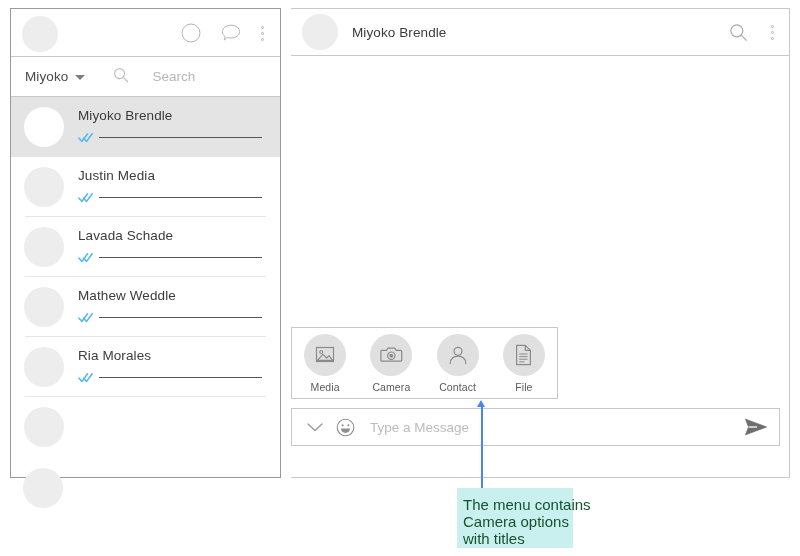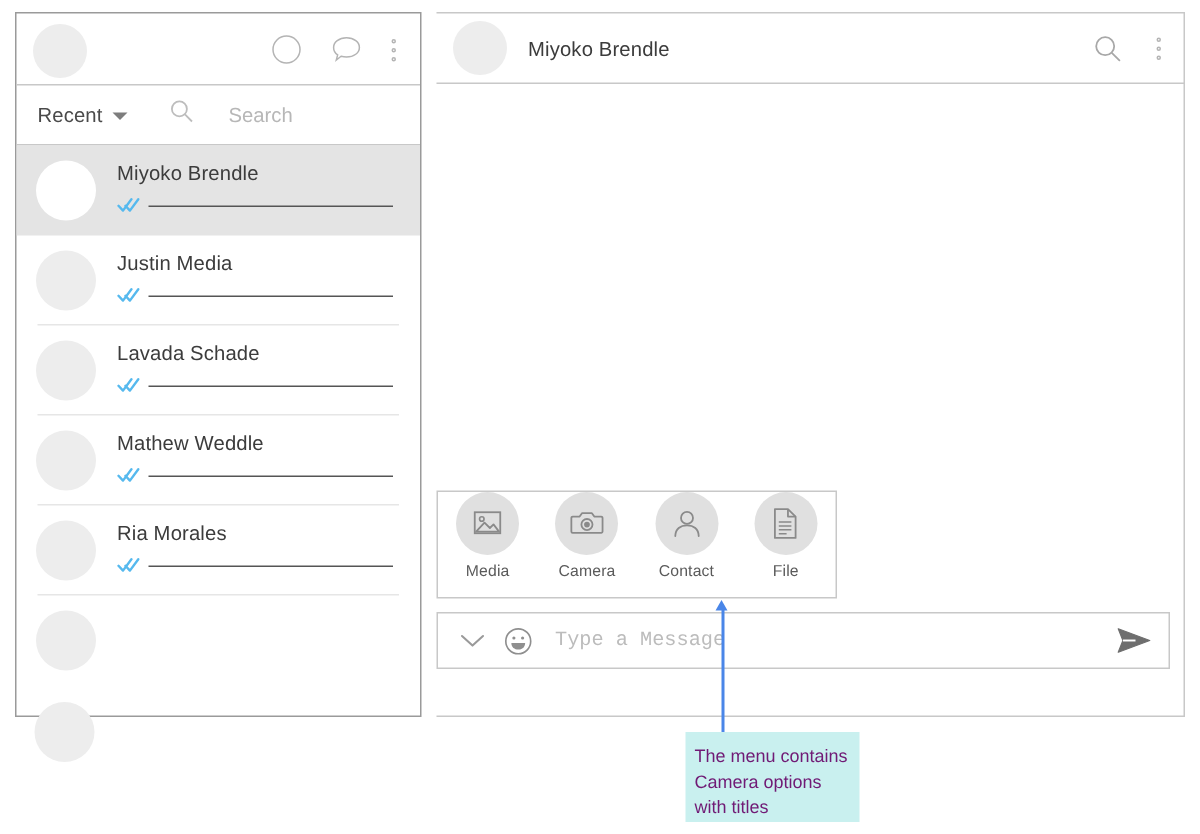--- a/index.html
+++ b/index.html
@@ -202,21 +202,21 @@
 
   
   #attach-menu {
     position: absolute;
     left: 0px; top: 271px;
     width: 267px; height: 72px;
     border: 1px solid #c8c8c8;
     box-sizing: border-box;
     background: #ffffff;
     display: flex;
-    align-items: flex-start;
+    align-items: center;
   }
   .attach-item {
     flex: 1;
     display: flex; flex-direction: column;
     align-items: center;
     cursor: default;
   }
   .attach-circle {
     width: 42px; height: 42px;
     border-radius: 50%;
@@ -246,21 +246,21 @@
     margin-left: 6px;
   }
   #emoji-icon {
     width: 26px; height: 36px;
     display: flex; align-items: center; justify-content: center;
   }
   #message-input {
     flex: 1;
     border: none; outline: none;
     background: transparent;
-    font-family: Liberation Mono, monospace;
+    font-family: Liberation Sans, sans-serif;
     font-size: 13.5px;
     color: #4a4a4a;
     margin-left: 12px;
     padding: 0;
   }
   #message-input::placeholder { color: #bcbcbc; }
   #send-button {
     width: 46px; height: 36px;
     display: flex; align-items: center; justify-content: center;
   }
@@ -282,22 +282,22 @@
   }
   #callout-box {
     position: absolute;
     left: 457px; top: 488px;
     width: 116px; height: 60px;
     background: #c9f0ef;
     padding: 8px 0 0 6px;
     box-sizing: border-box;
   }
   .callout-text-line {
-    font-size: 12px;
-    color: #701a75;
+    font-size: 15px;
+    color: #14532d;
     line-height: 17px;
     white-space: nowrap;
   }
 </style>
 </head>
 <body>
 
 <div id="left-panel">
 
   <div id="left-header">
@@ -321,21 +321,21 @@
       <span class="dots3">
           <i></i>
           <i></i>
           <i></i>
         </span>
     </div>
   </div>
 
   <div id="filter-bar">
     <div id="recent-dropdown">
-      <span id="recent-label">Recent</span>
+      <span id="recent-label">Miyoko</span>
       <span id="recent-caret"></span>
     </div>
     <div id="filter-divider"></div>
     <div id="search-wrap">
       <span>
         <svg width="16" height="16" viewBox="0 0 16 16">
           <circle cx="6.6" cy="6.6" r="5" fill="none" stroke="#bdbdbd" stroke-width="1.2"></circle>
           <line x1="10.3" y1="10.3" x2="15" y2="15" stroke="#bdbdbd" stroke-width="1.2"></line>
         </svg>
       </span>

